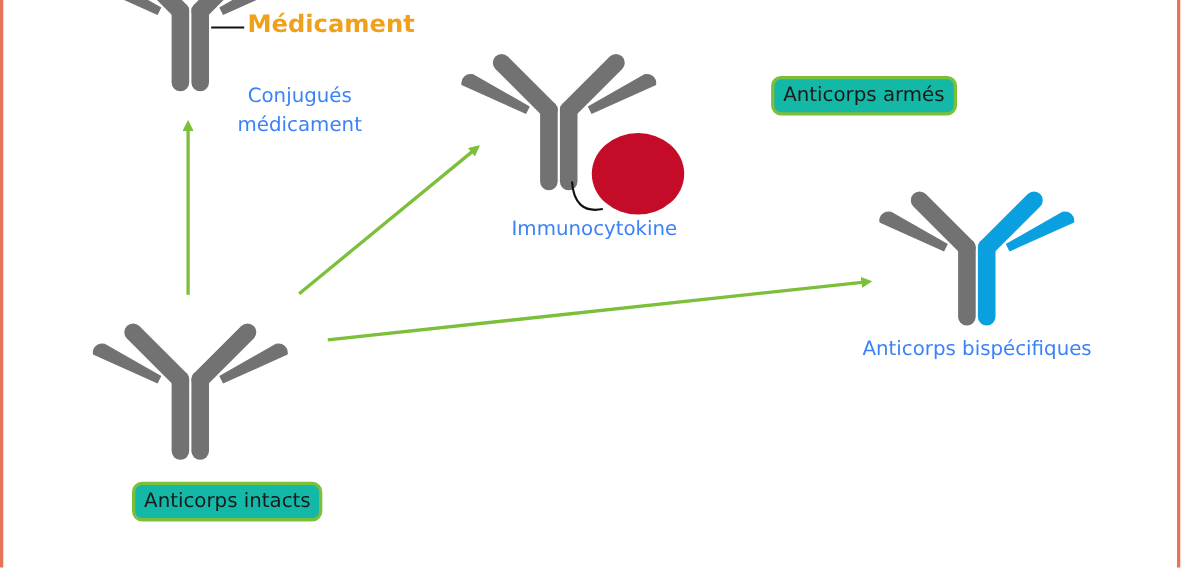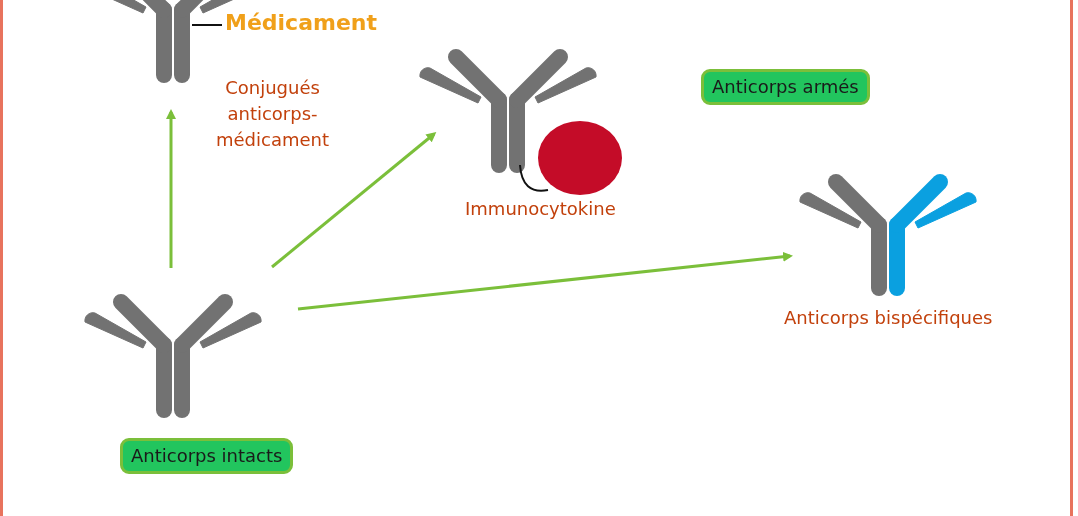--- a/index.html
+++ b/index.html
@@ -1,21 +1,21 @@
 <!DOCTYPE html>
 <html><head>
 <meta charset="utf-8">
 <style>
   html,body{margin:0;padding:0;background:#fff;}
   body{width:1078px;height:516px;position:relative;overflow:hidden;font-family:"DejaVu Sans","Liberation Sans",sans-serif;}
   .frame{position:absolute;left:0;top:-10px;width:1073px;height:540px;border-left:3px solid #e8735d;border-right:3px solid #e8735d;box-sizing:border-box;}
   svg{position:absolute;left:0;top:0;}
-  .lbl{position:absolute;color:#c2410c;font-size:18px;line-height:26px;}
+  .lbl{position:absolute;color:#3b82f6;font-size:18px;line-height:26px;}
   .center{text-align:center;}
-  .box{position:absolute;border:3px solid #7bbf3a;border-radius:9px;padding:0 8px;font-size:18px;line-height:30px;color:#1a1a1a;background:#22c55e;}
+  .box{position:absolute;border:3px solid #7bbf3a;border-radius:9px;padding:0 8px;font-size:18px;line-height:30px;color:#1a1a1a;background:#14b8a6;}
   .drug{position:absolute;color:#f0a01a;font-weight:bold;font-size:22px;}
 </style>
 </head>
 <body>
 
 <div class="frame"></div>
 
 <svg width="1078" height="516">
   <defs>
     <g id="ab">
@@ -64,21 +64,20 @@
 
   <line x1="171" y1="268" x2="171" y2="112" stroke="#7bbf3a" stroke-width="3" marker-end="url(#ah)"></line>
   <line x1="272" y1="267" x2="434" y2="134" stroke="#7bbf3a" stroke-width="3" marker-end="url(#ah)"></line>
   <line x1="298" y1="309" x2="790" y2="256" stroke="#7bbf3a" stroke-width="3" marker-end="url(#ah)"></line>
 </svg>
 
 <div class="drug" style="left:225px;top:10px;">Médicament</div>
 
 <div class="lbl center" style="left:205px;top:75px;width:135px;">
   <div>Conjugués</div>
-  <div>anticorps-</div>
   <div>médicament</div>
 </div>
 
 <div class="lbl" style="left:429px;top:196px;margin-left:36px;">Immunocytokine</div>
 
 <div class="box" style="left:701px;top:69px;">Anticorps armés</div>
 
 <div class="lbl" style="left:784px;top:305px;">Anticorps bispécifiques</div>
 
 <div class="box" style="left:81px;top:438px;margin-left:39px;">Anticorps intacts</div>

